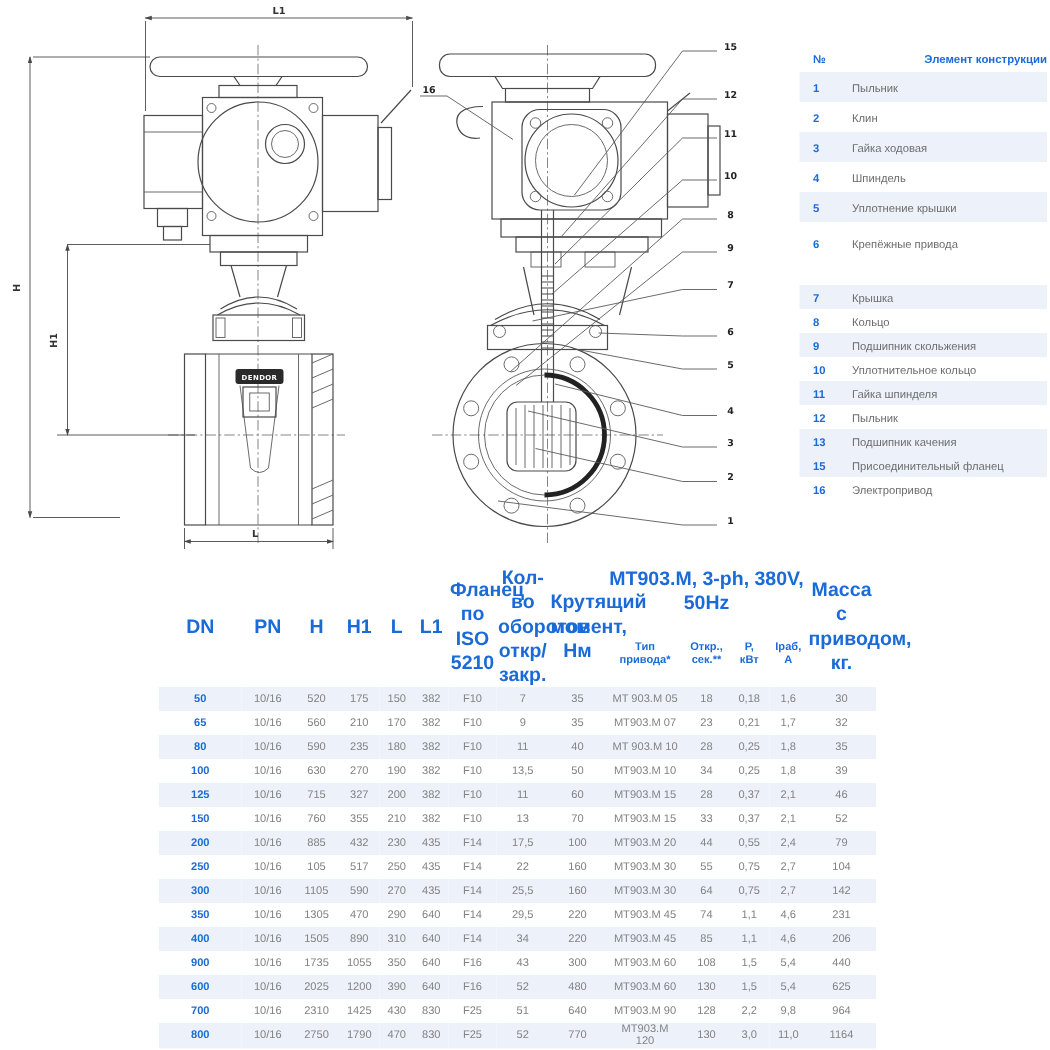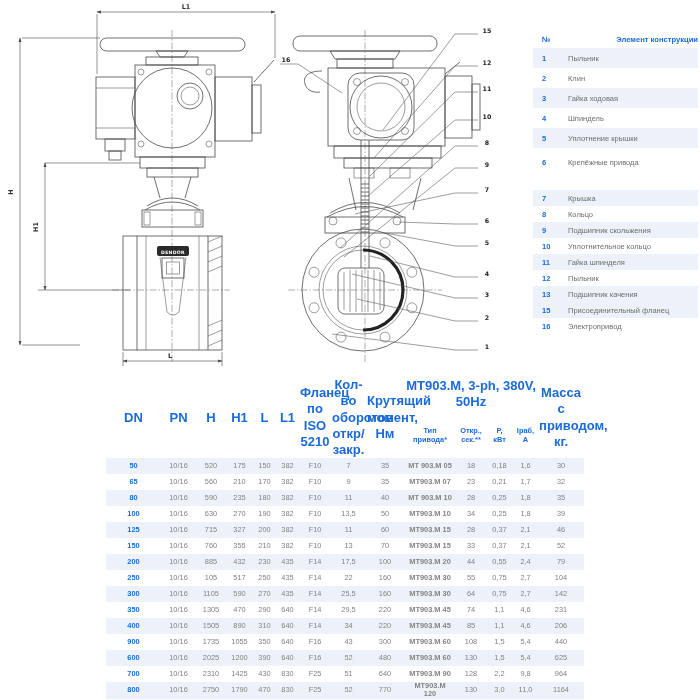--- a/index.html
+++ b/index.html
@@ -27,21 +27,21 @@
   .p-row.stripe{background:#edf2fa;}
   .p-num{width:26px;padding-left:9px;color:#1a6bd8;font-weight:bold;}
   .p-name{flex:1;}
   
   #spec{left:106px;top:377px;width:478px;}
   table{border-collapse:collapse;table-layout:fixed;width:478px;}
   th{color:#1a6bd8;font-weight:bold;font-size:7.4px;white-space:pre-line;vertical-align:middle;line-height:1.25;padding:0 1px;text-align:center;}
   thead tr.gh th{height:24px;vertical-align:middle;font-size:13px;margin-top:16px;}
   thead tr.sh th{height:44px;}
   tbody td{font-size:7.4px;color:#828282;text-align:center;height:16px;padding:0 1px;line-height:1.1;white-space:nowrap;}
-  tbody td.drive{white-space:pre-line;font-weight:bold;}
+  tbody td.drive{white-space:pre-line;}
   tbody tr.stripe{background:#edf2fa;}
   tbody td.dn{color:#1a6bd8;font-weight:bold;}
 </style>
 </head>
 <body>
 
 <div id="drawing" class="abs">
 <svg width="530" height="375" viewBox="0 0 530 375">
   <defs>
     <marker id="arr" markerWidth="8" markerHeight="6" refX="7" refY="3" orient="auto-start-reverse">

